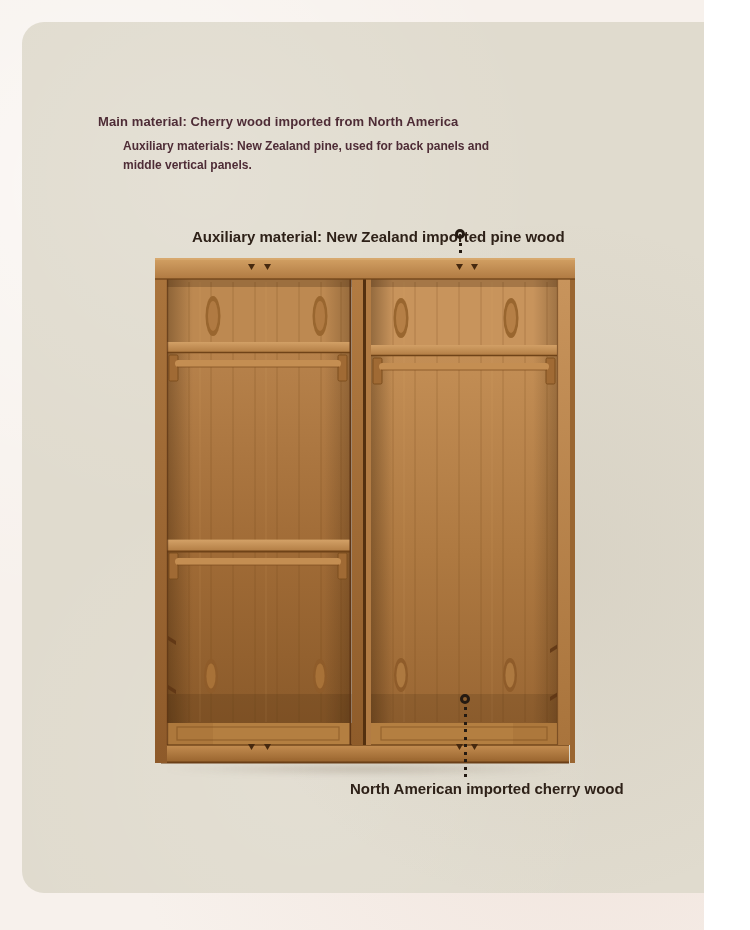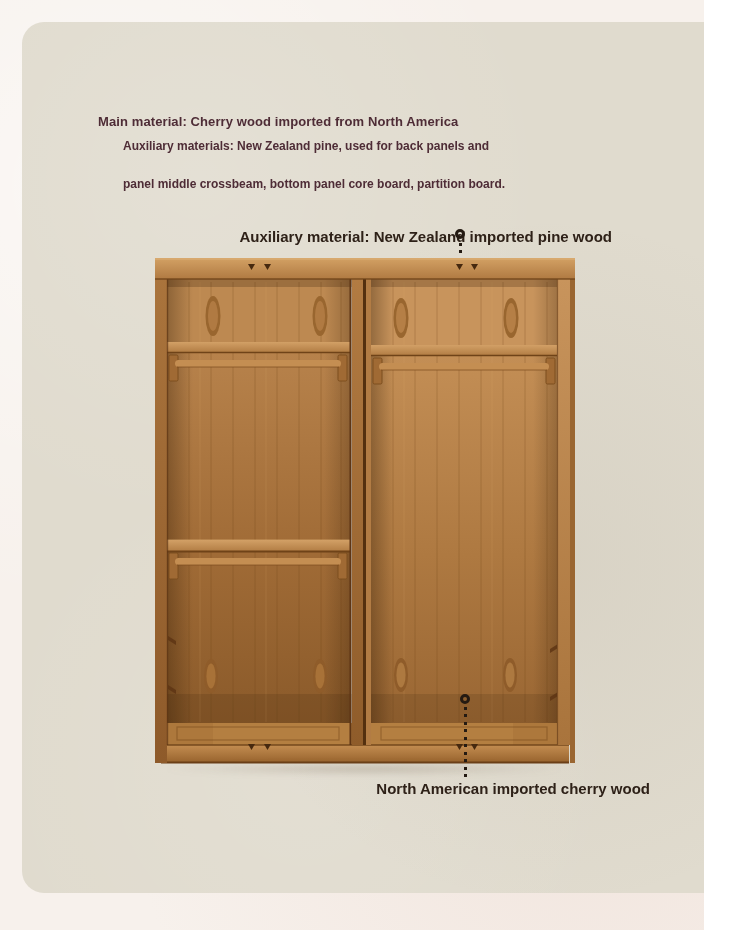--- a/index.html
+++ b/index.html
@@ -18,21 +18,21 @@
       radial-gradient(circle at 75% 62%, rgba(125,112,90,.08), transparent 46%),
       radial-gradient(circle at 40% 85%, rgba(255,255,255,.10), transparent 38%),
       #e0dbce;
   }
   .txt{position:absolute;font-weight:bold;color:#4e2c36;}
   .main-line{left:76px;top:92px;font-size:13px;letter-spacing:.1px;white-space:nowrap;}
   .para{left:74px;font-size:12px;line-height:19px;margin-left:27px;}
   .para .ln{white-space:nowrap;}
   .para1{top:115px;}
   .para2{top:153px;}
-  .anno{position:absolute;font-weight:bold;color:#2e2118;font-size:15px;text-align:right;}
+  .anno{position:absolute;font-weight:bold;color:#2e2118;font-size:15px;text-align:left;}
   .anno-top{left:170px;top:206px;width:420px;}
   .anno-bottom{left:350px;top:780px;width:300px;}
   .marker{
     position:absolute;width:10px;height:10px;box-sizing:border-box;
     border:3px solid #241a12;border-radius:50%;background:transparent;
   }
   .marker-top{left:455px;top:229px;}
   .marker-bottom{left:460px;top:694px;}
   .leader{
     position:absolute;width:3px;
@@ -50,24 +50,24 @@
 </head>
 <body>
 
 <div class="page">
   <div class="card">
 
     <div class="txt main-line">Main material: Cherry wood imported from North America</div>
 
     <div class="txt para para1">
       <div class="ln">Auxiliary materials: New Zealand pine, used for back panels and</div>
+      <div class="ln">middle vertical panels.</div>
     </div>
 
     <div class="txt para para2">
-      <div class="ln">panel middle crossbeam, bottom panel core board, partition board.</div>
     </div>
 
     <div class="anno anno-top">Auxiliary material: New Zealand imported pine wood</div>
   </div>
 
   <div class="marker marker-top"></div>
   <div class="leader leader-top"></div>
 
   <svg class="wardrobe" width="424" height="512" viewBox="0 0 424 512" xmlns="http://www.w3.org/2000/svg">
     <defs>

